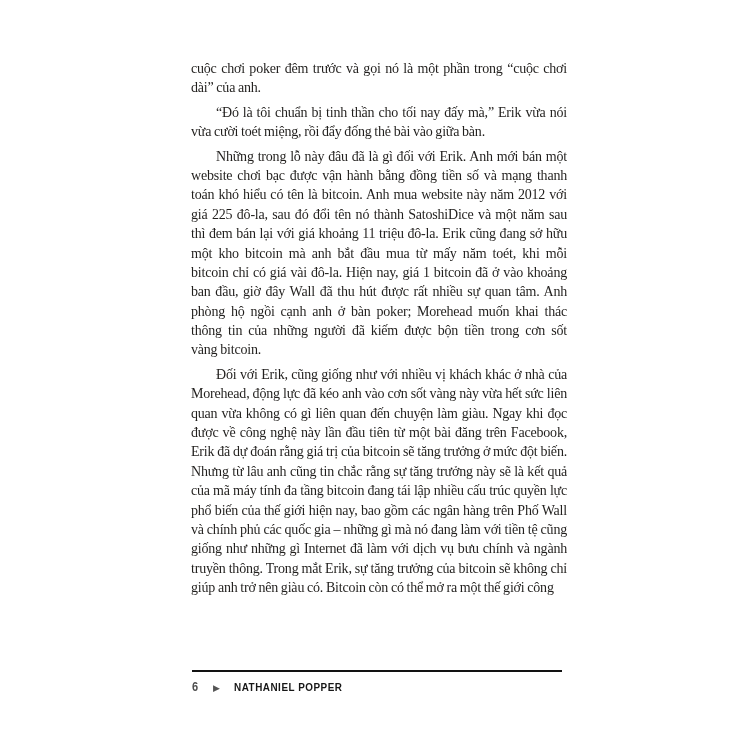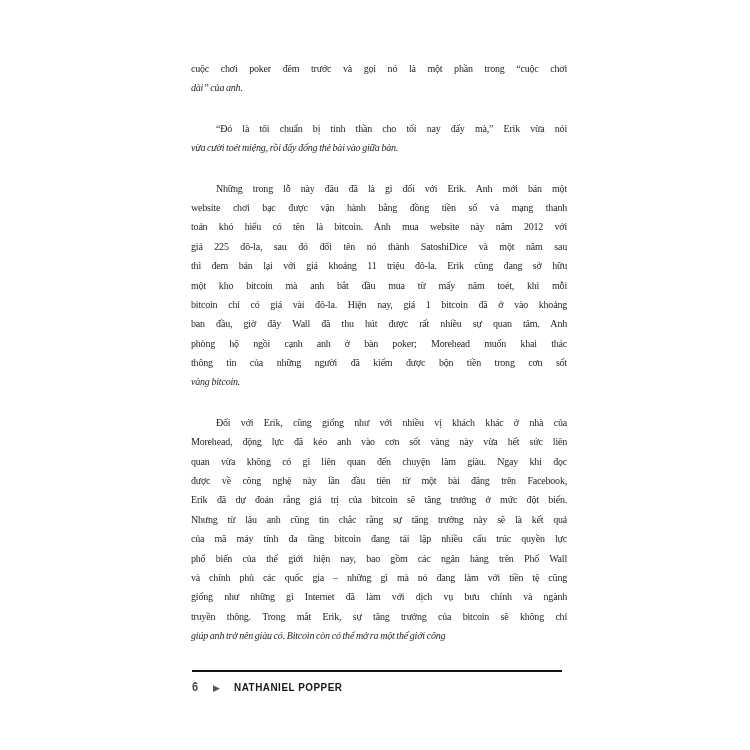--- a/index.html
+++ b/index.html
@@ -13,43 +13,42 @@
     position: relative;
     overflow: hidden;
     font-family: "Liberation Serif", "DejaVu Serif", serif;
   }
   .text-column {
     position: absolute;
     left: 191px;
     top: 59px;
     width: 376px;
     color: #211f1d;
-    font-size: 10px;
+    font-size: 14px;
     line-height: 19.4px;
     letter-spacing: -0.2px;
     word-spacing: -0.5px;
   }
   .para {
     margin: 0;
     padding: 0;
   }
   .para + .para {
-    margin-top: 21px;
+    margin-top: 5px;
   }
   .line {
     display: block;
     height: 19.4px;
     overflow: hidden;
     text-align: justify;
     text-align-last: justify;
     -moz-text-align-last: justify;
   }
   .line.para-end {
     text-align-last: left;
-    font-style: italic;
     -moz-text-align-last: left;
   }
   .line.first-indent {
     text-indent: 25px;
   }
   .footer-rule {
     position: absolute;
     left: 192px;
     top: 670px;
     width: 370px;

